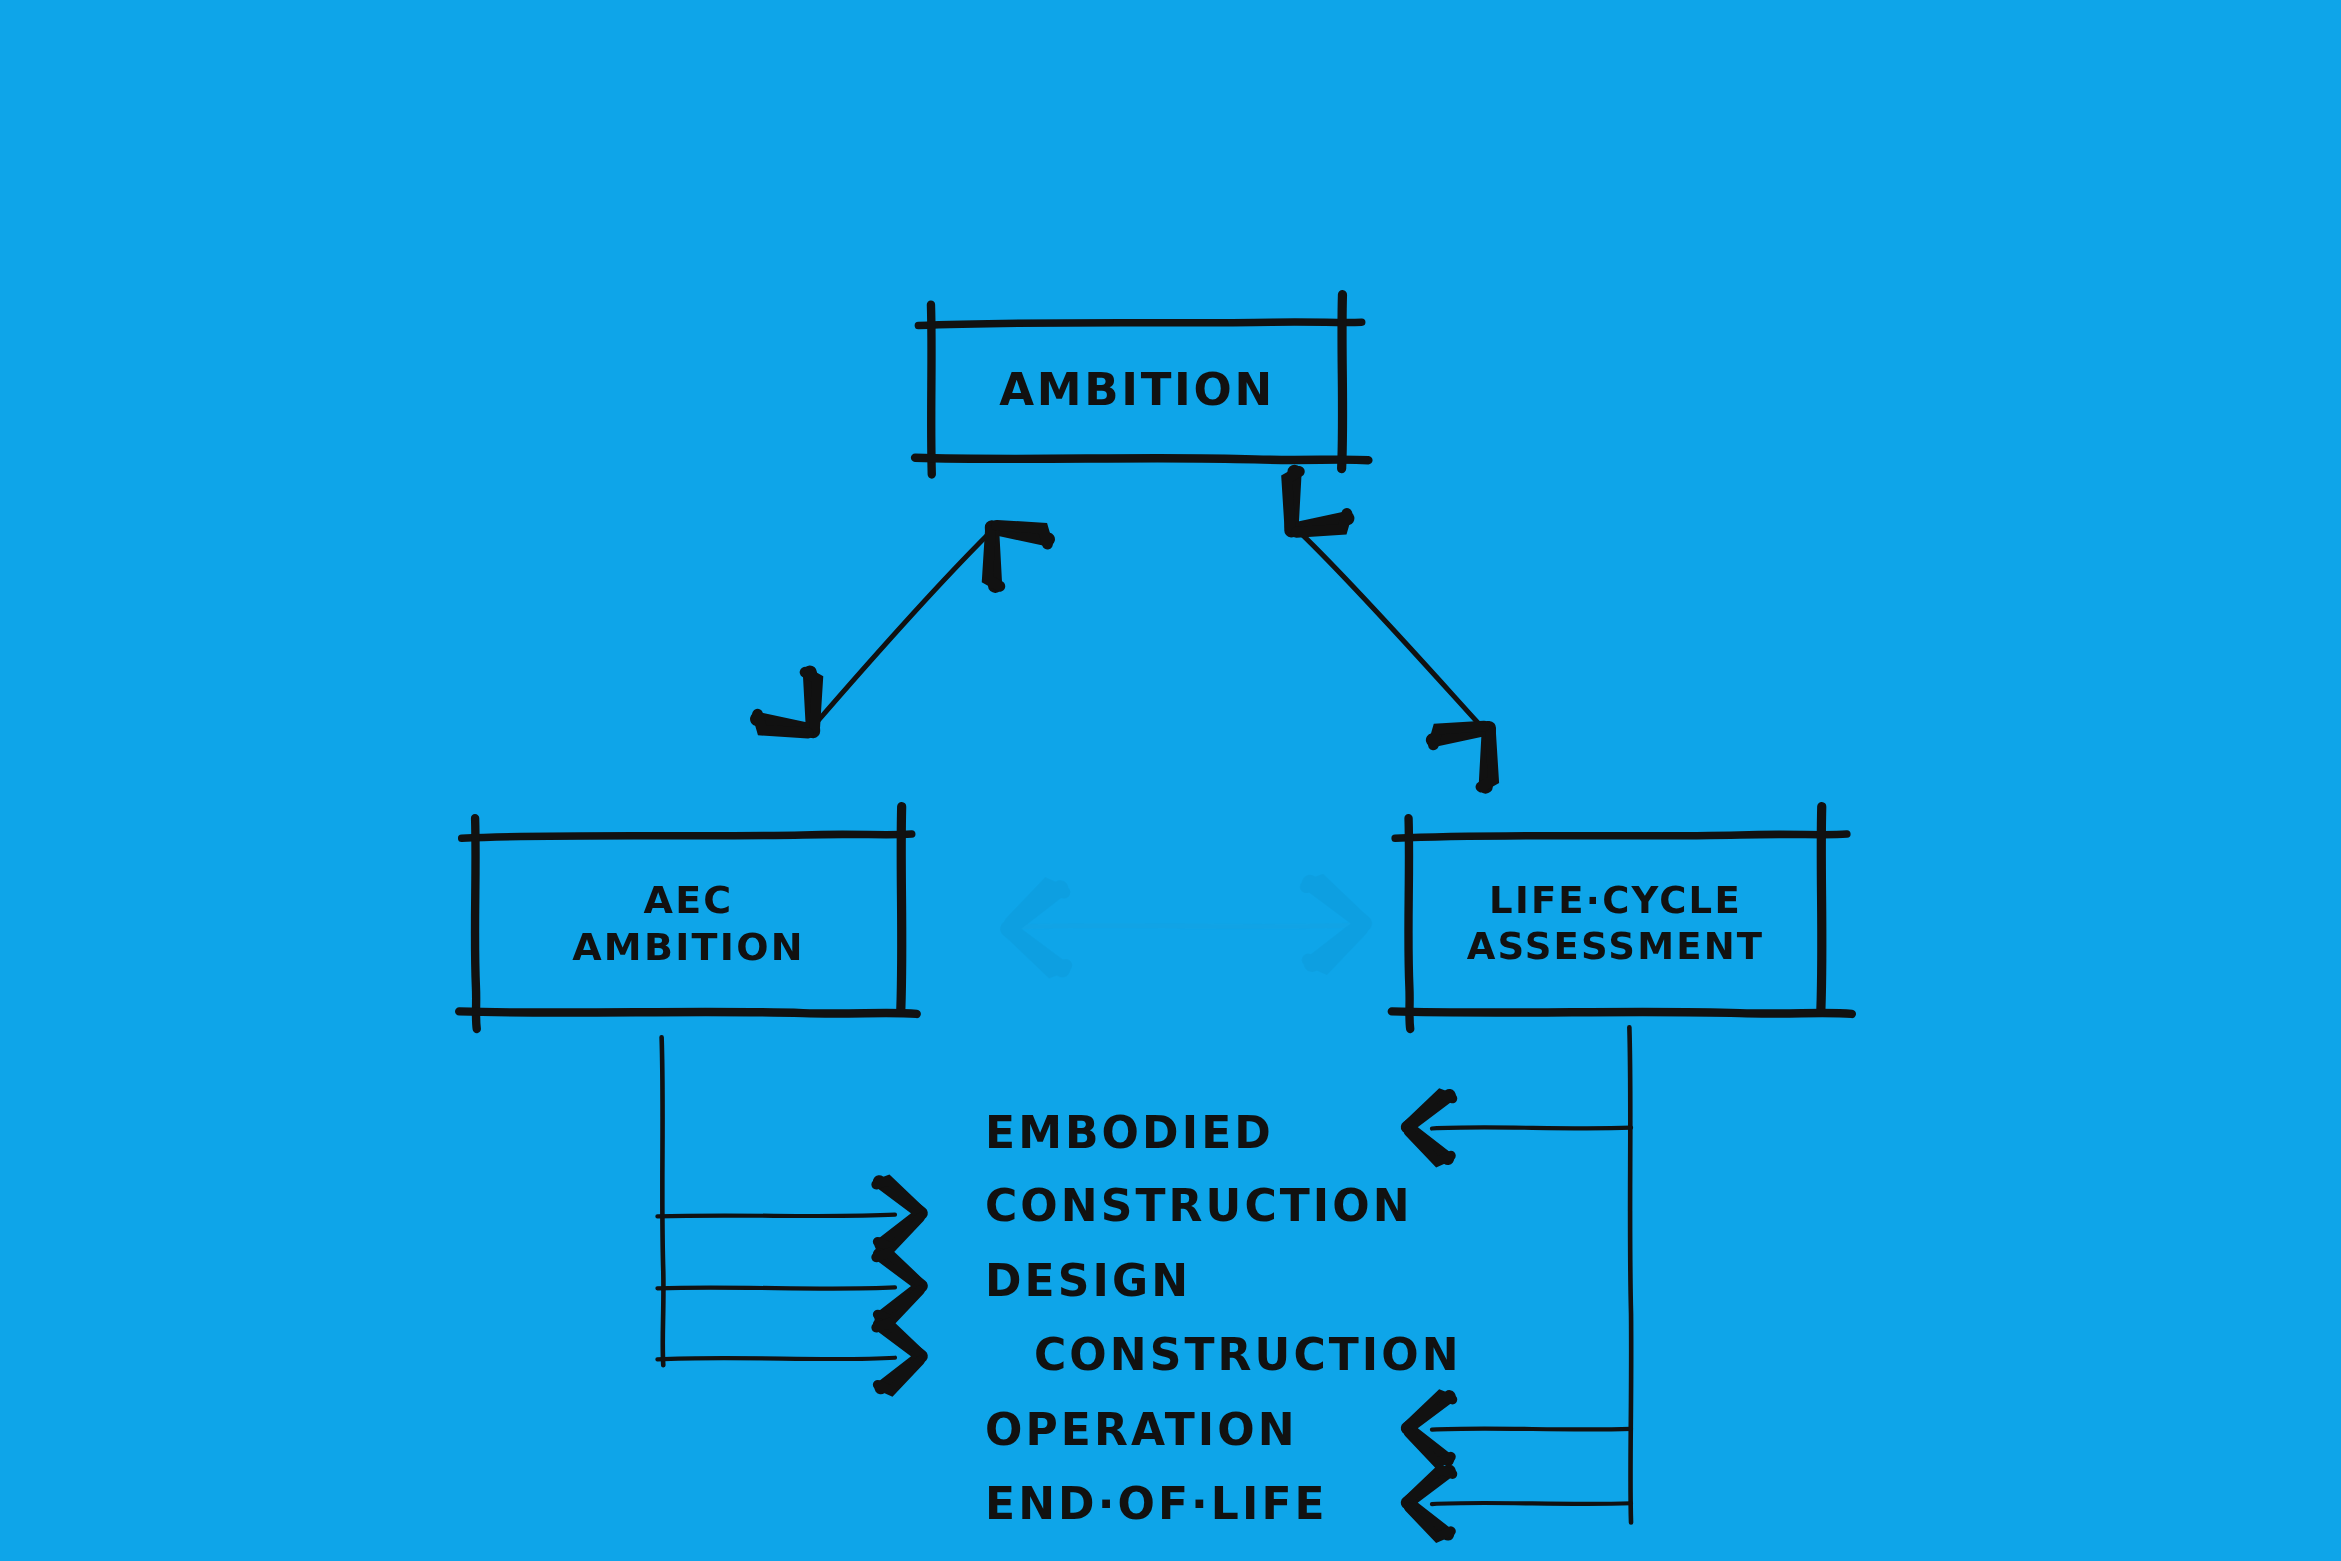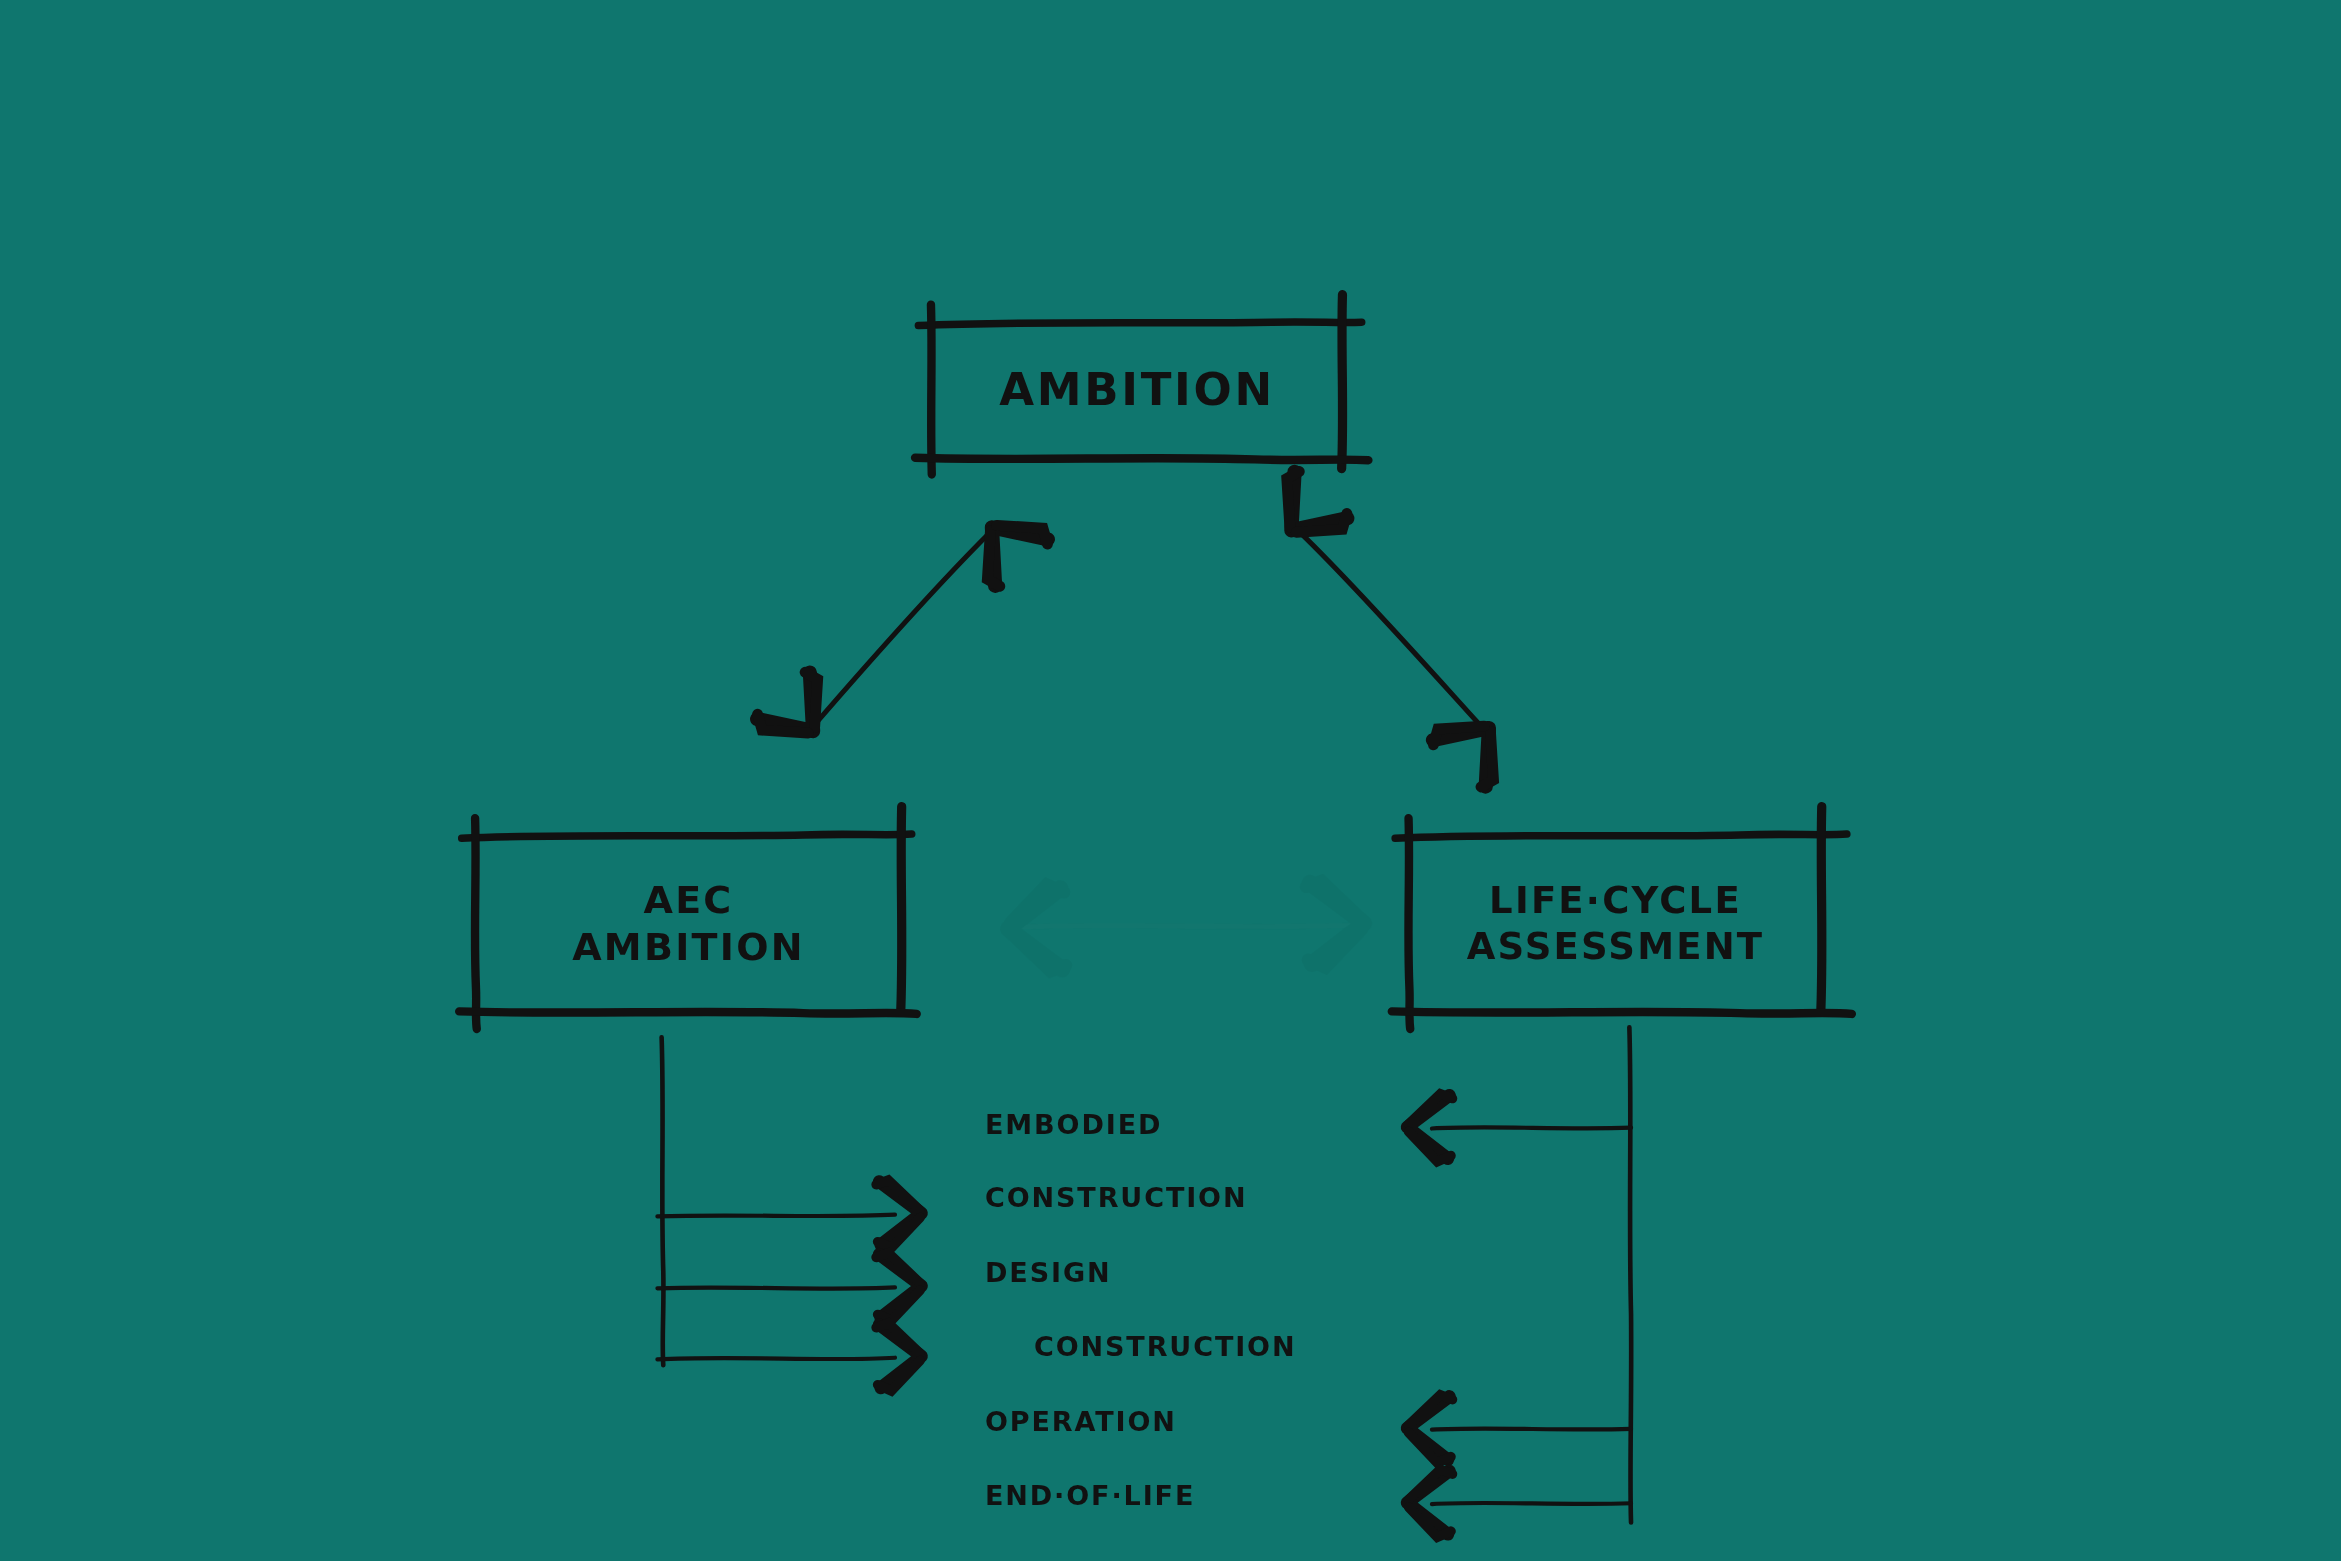--- a/index.html
+++ b/index.html
@@ -7,21 +7,21 @@
     padding: 0;
     background: #ffffff;
   }
   body {
     font-family: "DejaVu Sans", sans-serif;
   }
   #canvas {
     position: relative;
     width: 2342px;
     height: 1562px;
-    background: #0f766e;
+    background: #0ea5e9;
     overflow: hidden;
   }
   #sketch {
     position: absolute;
     top: 0;
     left: 0;
     width: 2342px;
     height: 1562px;
   }
   .node-label {
@@ -37,21 +37,21 @@
     letter-spacing: 0.06em;
     line-height: 1.22;
     pointer-events: none;
   }
   .node-label .line { display: block; white-space: nowrap; }
   .stage-label {
     position: absolute;
     color: #111111;
     font-family: "DejaVu Sans", sans-serif;
     font-weight: 700;
-    font-size: 27px;
+    font-size: 44px;
     letter-spacing: 0.07em;
     white-space: nowrap;
     line-height: 1;
   }
   .box-hit {
     position: absolute;
     background: transparent;
   }
 </style>
 </head>

